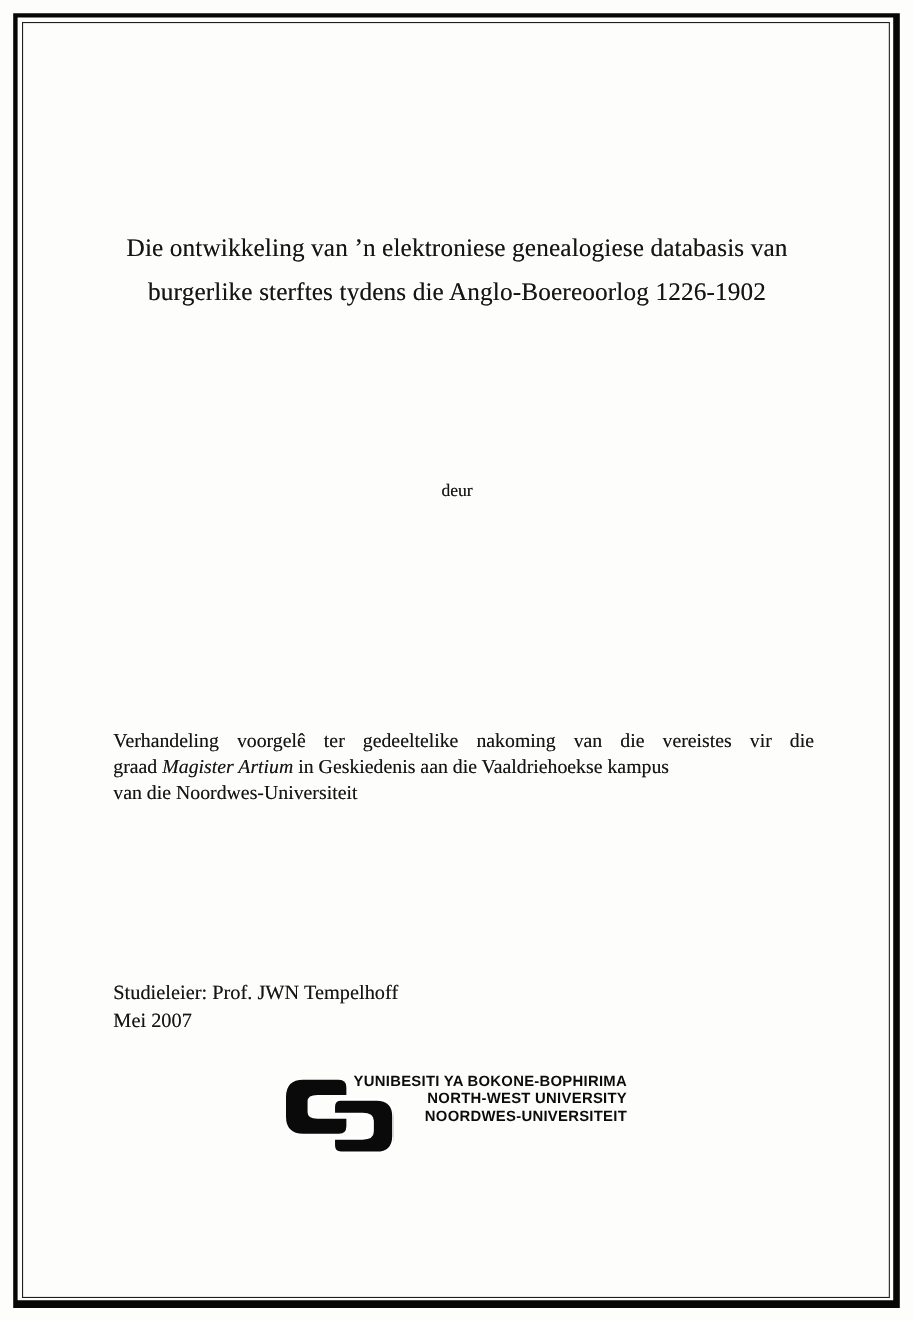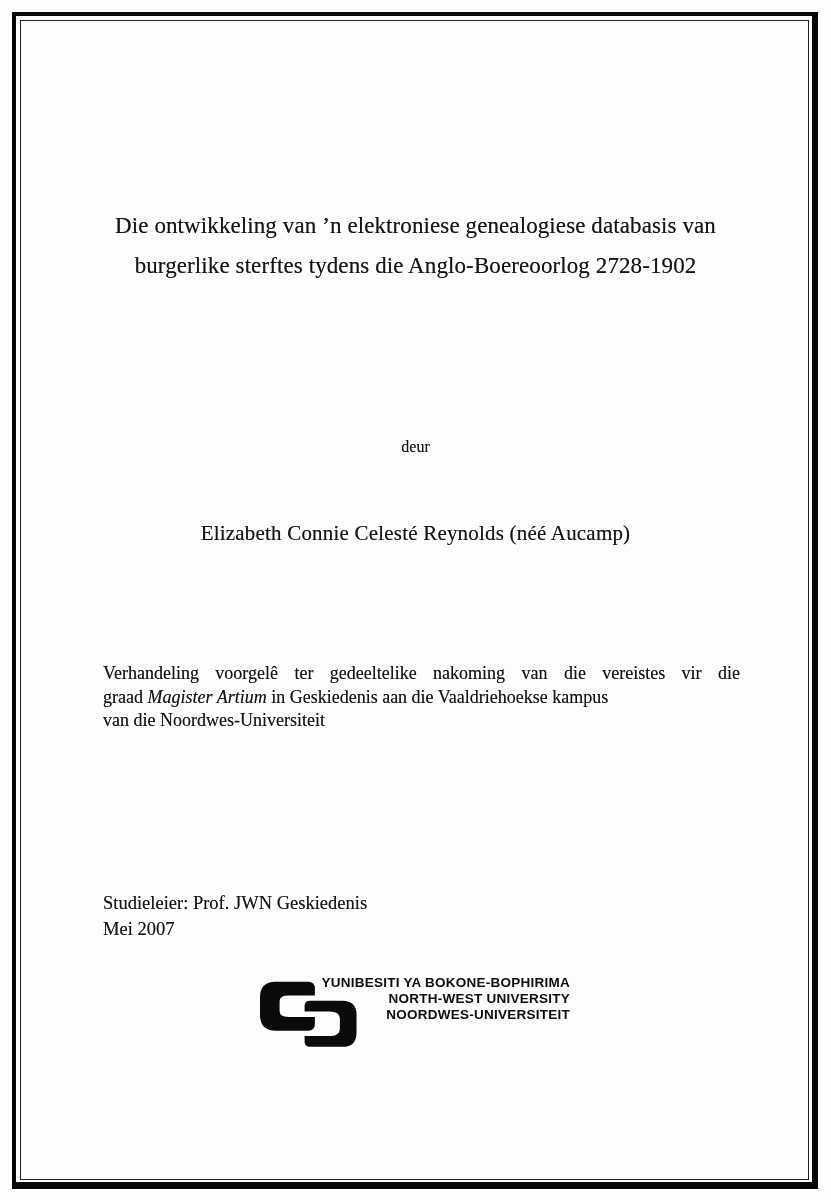--- a/index.html
+++ b/index.html
@@ -77,35 +77,34 @@
 </head>
 <body>
 
 <div class="page">
 
   <div class="frame-outer"></div>
   <div class="frame-inner"></div>
 
   <div class="title txt">
     <div>Die ontwikkeling van ’n elektroniese genealogiese databasis van</div>
-    <div>burgerlike sterftes tydens die Anglo-Boereoorlog 2728-1902</div>
+    <div>burgerlike sterftes tydens die Anglo-Boereoorlog 1226-1902</div>
   </div>
 
   <div class="byline txt">deur</div>
 
-  <div class="author txt">Elizabeth Connie Celesté Reynolds (néé Aucamp)</div>
 
   <div class="statement txt">
     <div class="just">Verhandeling voorgelê ter gedeeltelike nakoming van die vereistes vir die</div>
     <div><span>graad </span><span class="italic">Magister Artium</span><span> in Geskiedenis aan die Vaaldriehoekse kampus</span></div>
     <div>van die Noordwes-Universiteit</div>
   </div>
 
   <div class="supervisor-block txt">
-    <div>Studieleier: Prof. JWN Geskiedenis</div>
+    <div>Studieleier: Prof. JWN Tempelhoff</div>
     <div>Mei 2007</div>
   </div>
 
   <div class="logo">
     <svg class="logo-mark" viewBox="0 0 100 68" xmlns="http://www.w3.org/2000/svg" aria-hidden="true">
       <defs>
         <path id="clink" d="M 16,0 H 49 Q 56,0 56,7 V 14 H 29 Q 20,14 20,20 V 30 Q 20,36 29,36 H 56 V 43 Q 56,50 49,50 H 16 Q 0,50 0,34 V 16 Q 0,0 16,0 Z"></path>
       </defs>
       <use href="#clink" fill="#0a0a0a"></use>
       <use href="#clink" transform="translate(100,68) rotate(180)" fill="#0a0a0a" stroke="#ffffff" stroke-width="3" stroke-linejoin="round"></use>

